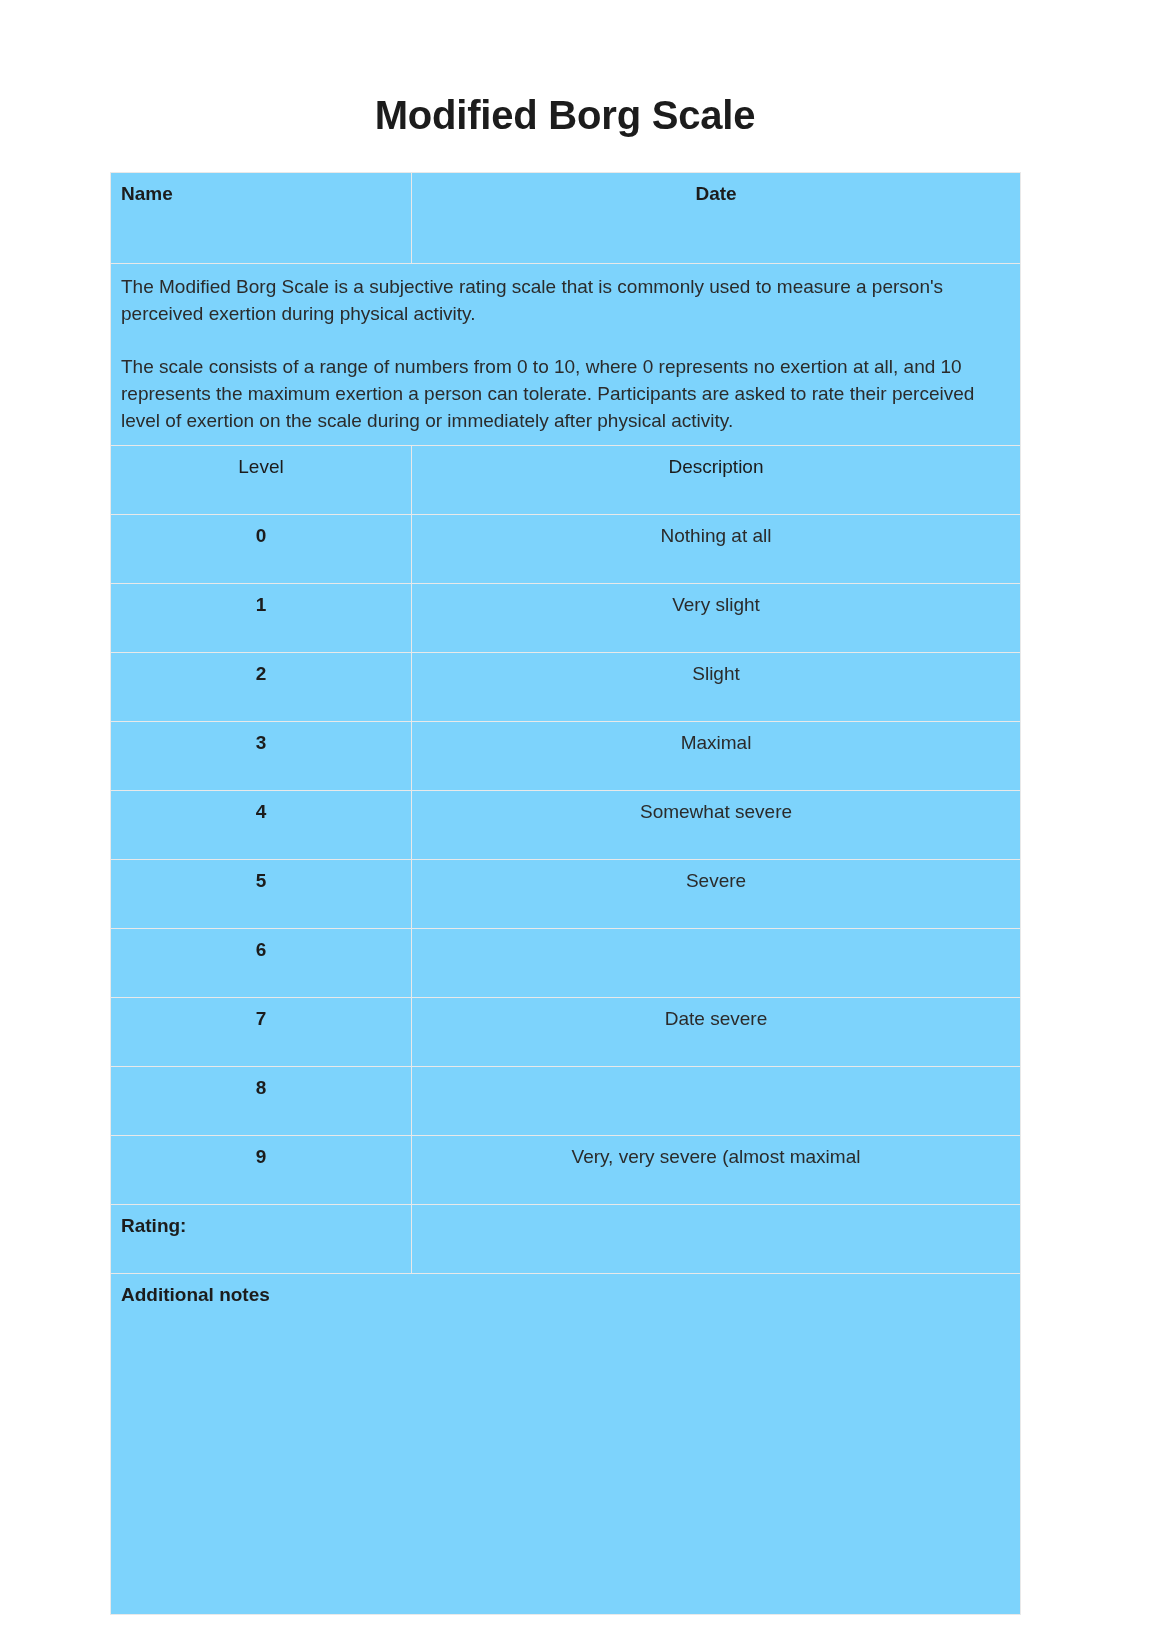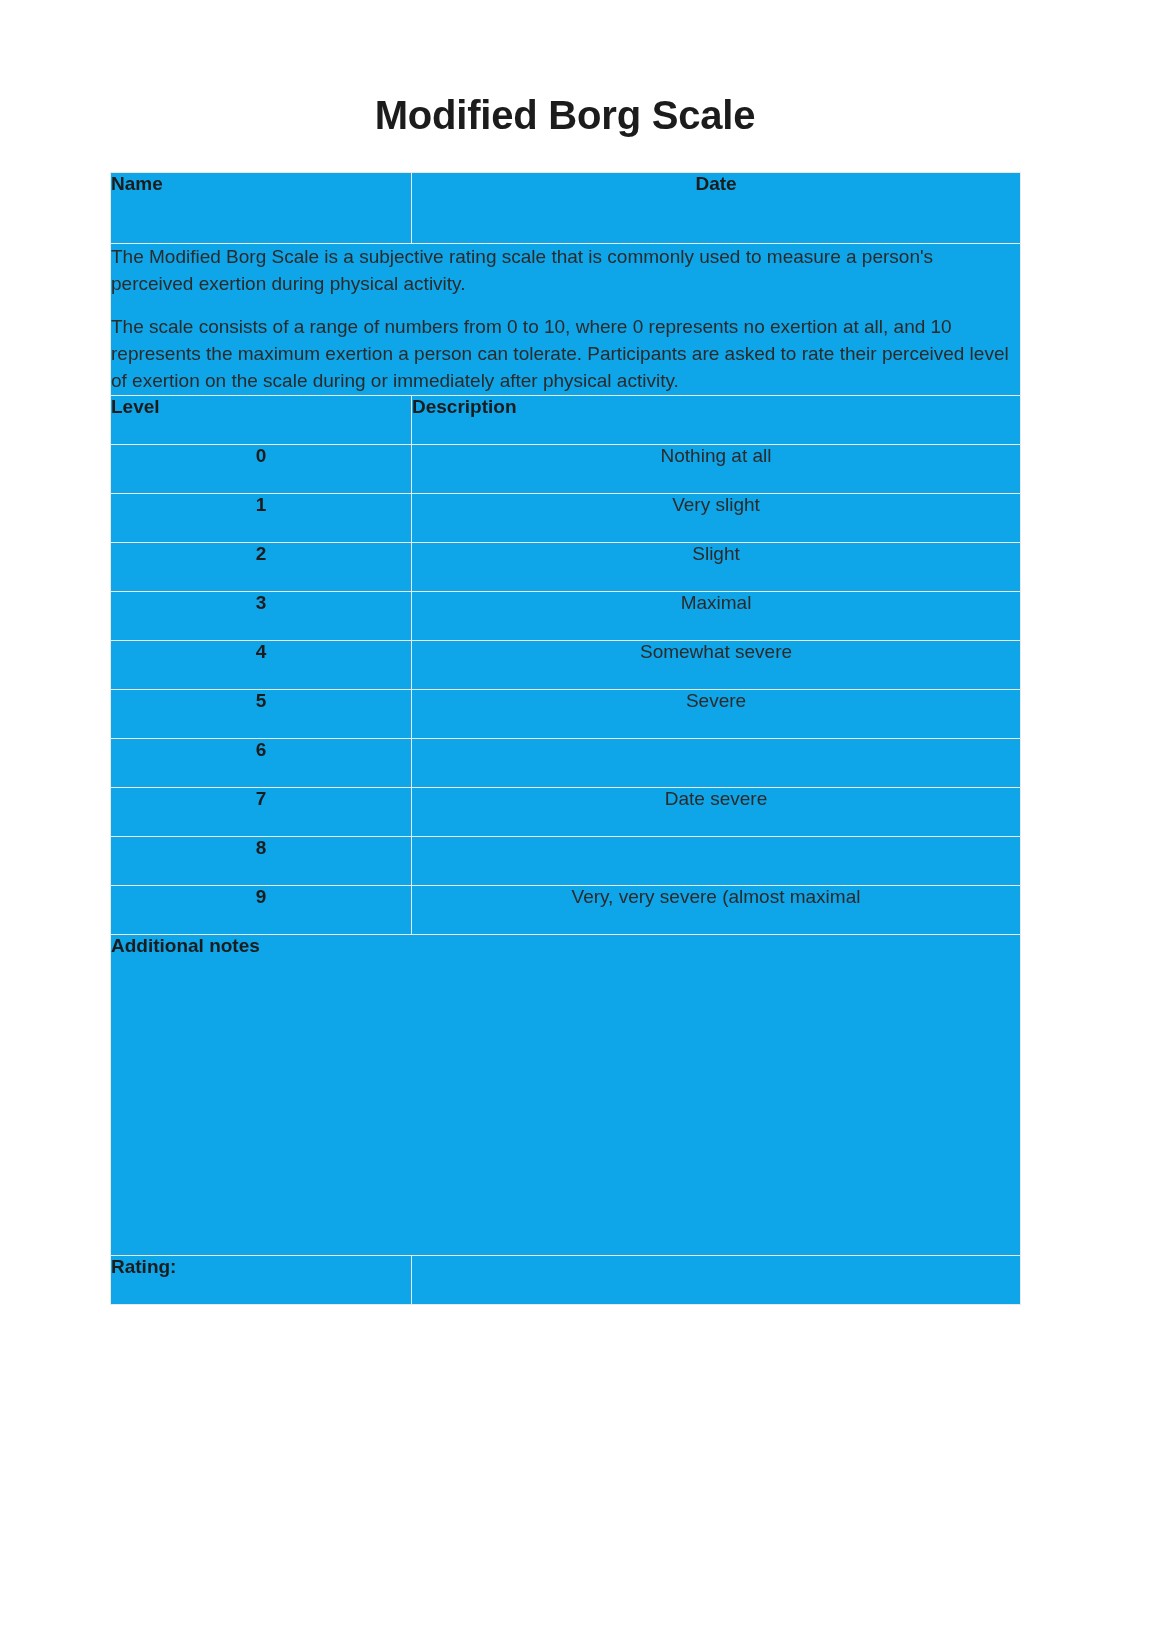--- a/index.html
+++ b/index.html
@@ -41,23 +41,23 @@
     position: absolute;
     left: 110px;
     top: 172px;
     width: 910px;
     border-collapse: collapse;
     table-layout: fixed;
   }
   .form-table td,
   .form-table th {
     border: 1px solid #e9e9e9;
-    padding: 0;
+    padding: 10px;
     vertical-align: top;
-    background: #0ea5e9;
+    background: #7dd3fc;
   }
 
   
   .cell-name,
   .cell-date {
     height: 70px;
     padding: 14px 12px 0 12px;
     font-size: 19px;
     font-weight: bold;
     color: #1c1c1c;
@@ -69,34 +69,34 @@
   .cell-intro {
     padding: 20px 12px 22px 12px;
     font-size: 19px;
     line-height: 1.42;
     color: #2b2b2b;
   }
   .cell-intro p {
     margin: 0;
   }
   .cell-intro p + p {
-    margin-top: 16px;
+    margin-top: 26px;
   }
 
   
   .col-level   { width: 301px; }
   .col-desc    { width: 609px; }
 
   .th-level,
   .th-desc {
     height: 48px;
-    text-align: left;
-    vertical-align: middle;
-    font-size: 19px;
-    font-weight: bold;
+    text-align: center;
+    vertical-align: middle;
+    font-size: 19px;
+    font-weight: normal;
     color: #1c1c1c;
     padding: 0 12px;
   }
 
   
   .td-level {
     height: 48px;
     text-align: center;
     vertical-align: middle;
     font-size: 19px;
@@ -210,28 +210,28 @@
       <tr>
         <td class="td-level">8</td>
         <td class="td-desc"></td>
       </tr>
       <tr>
         <td class="td-level">9</td>
         <td class="td-desc">Very, very severe (almost maximal</td>
       </tr>
 
       <tr>
-        <td class="td-notes" colspan="2">
-          <span>Additional notes</span>
-        </td>
-      </tr>
-
-      <tr>
         <td class="td-rating-label">Rating:</td>
         <td class="td-rating-value">
           <span></span>
         </td>
       </tr>
 
+      <tr>
+        <td class="td-notes" colspan="2">
+          <span>Additional notes</span>
+        </td>
+      </tr>
+
     </tbody>
   </table>
 
 </div>
 
 </body></html>

